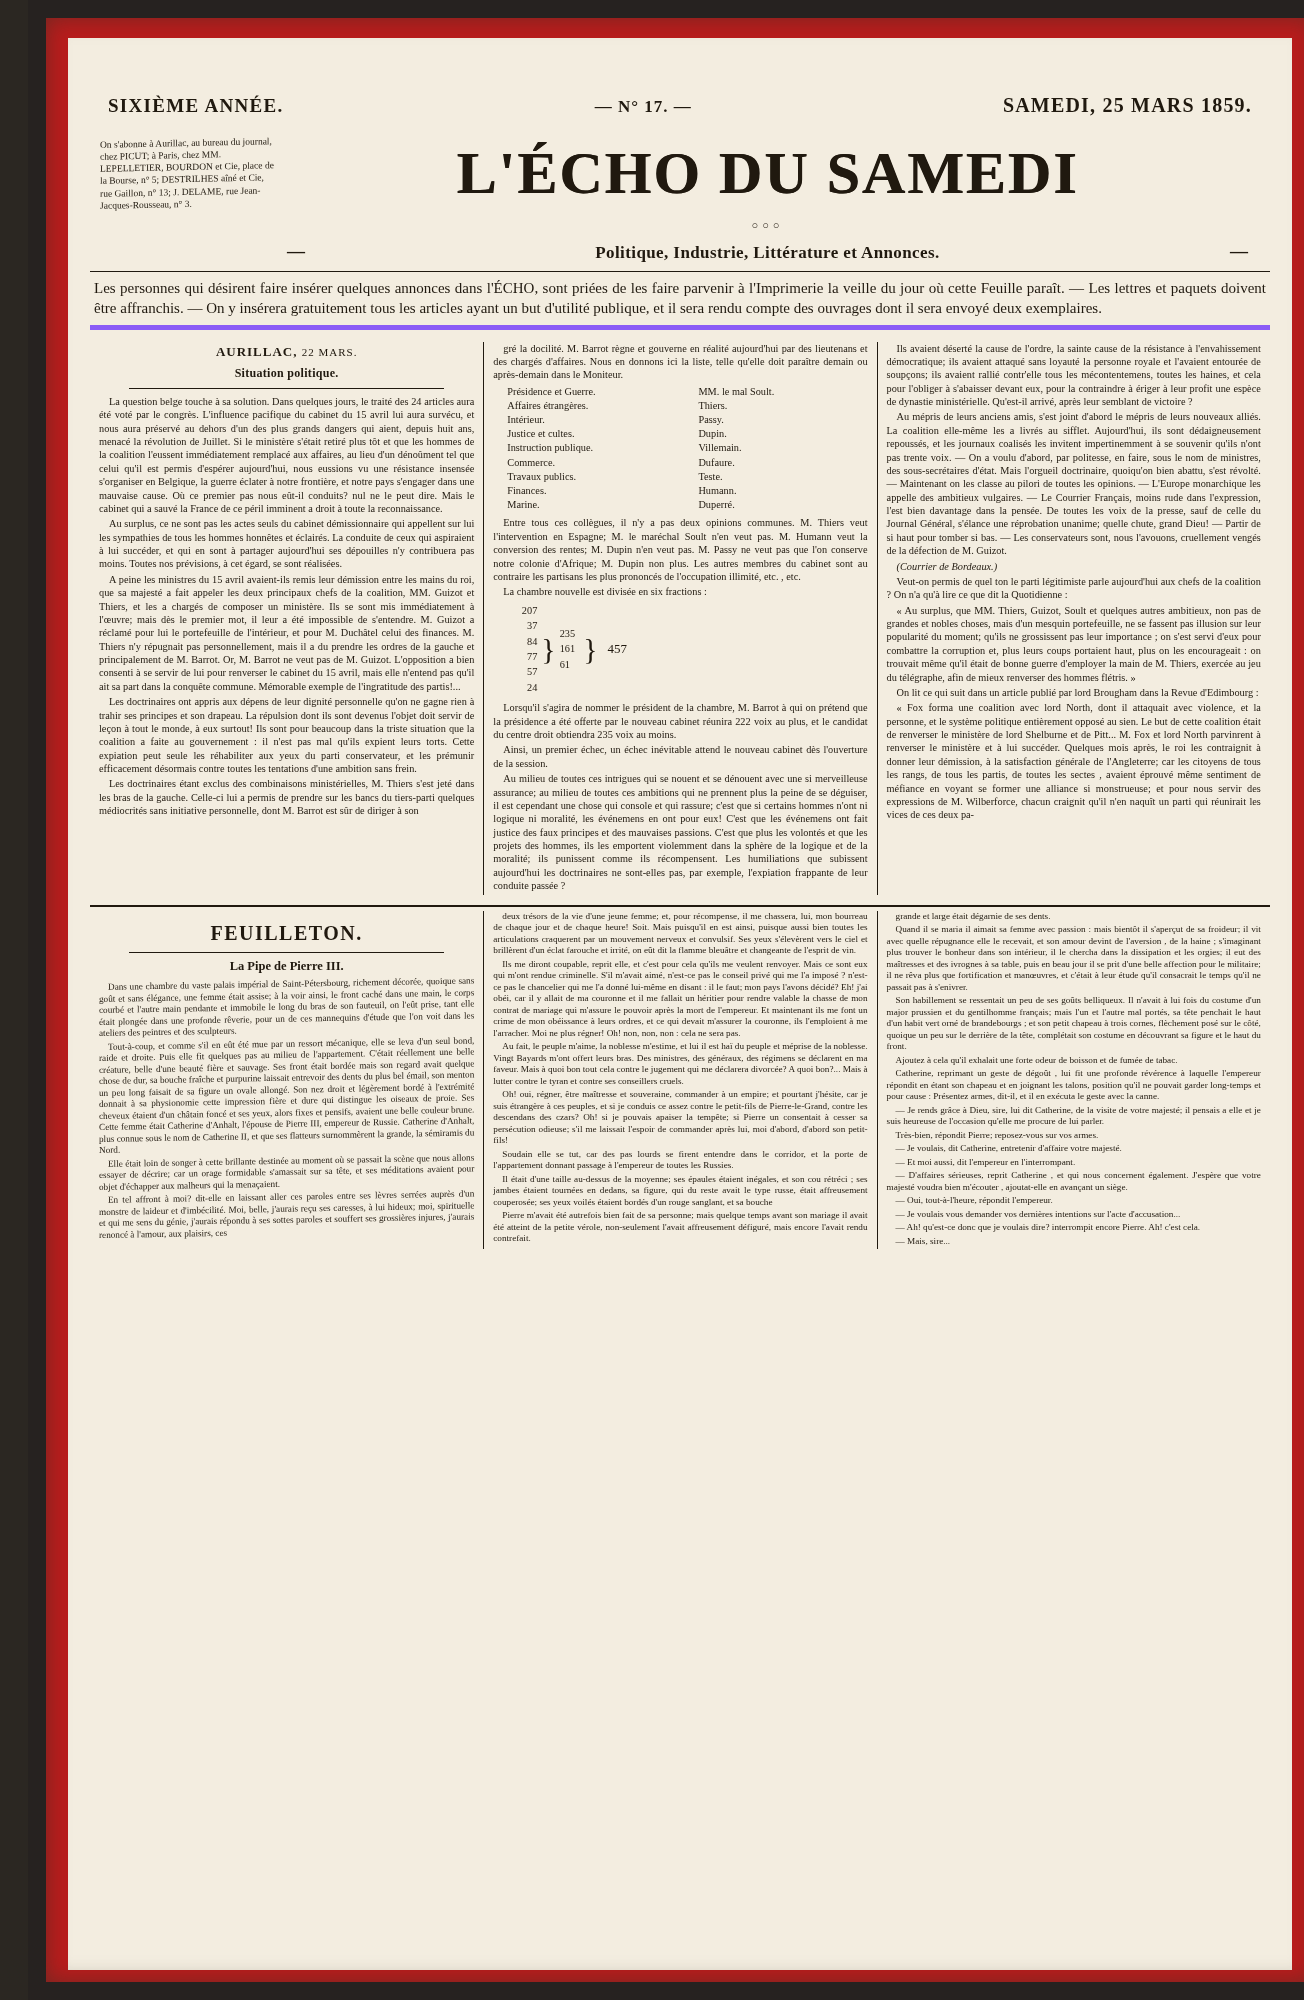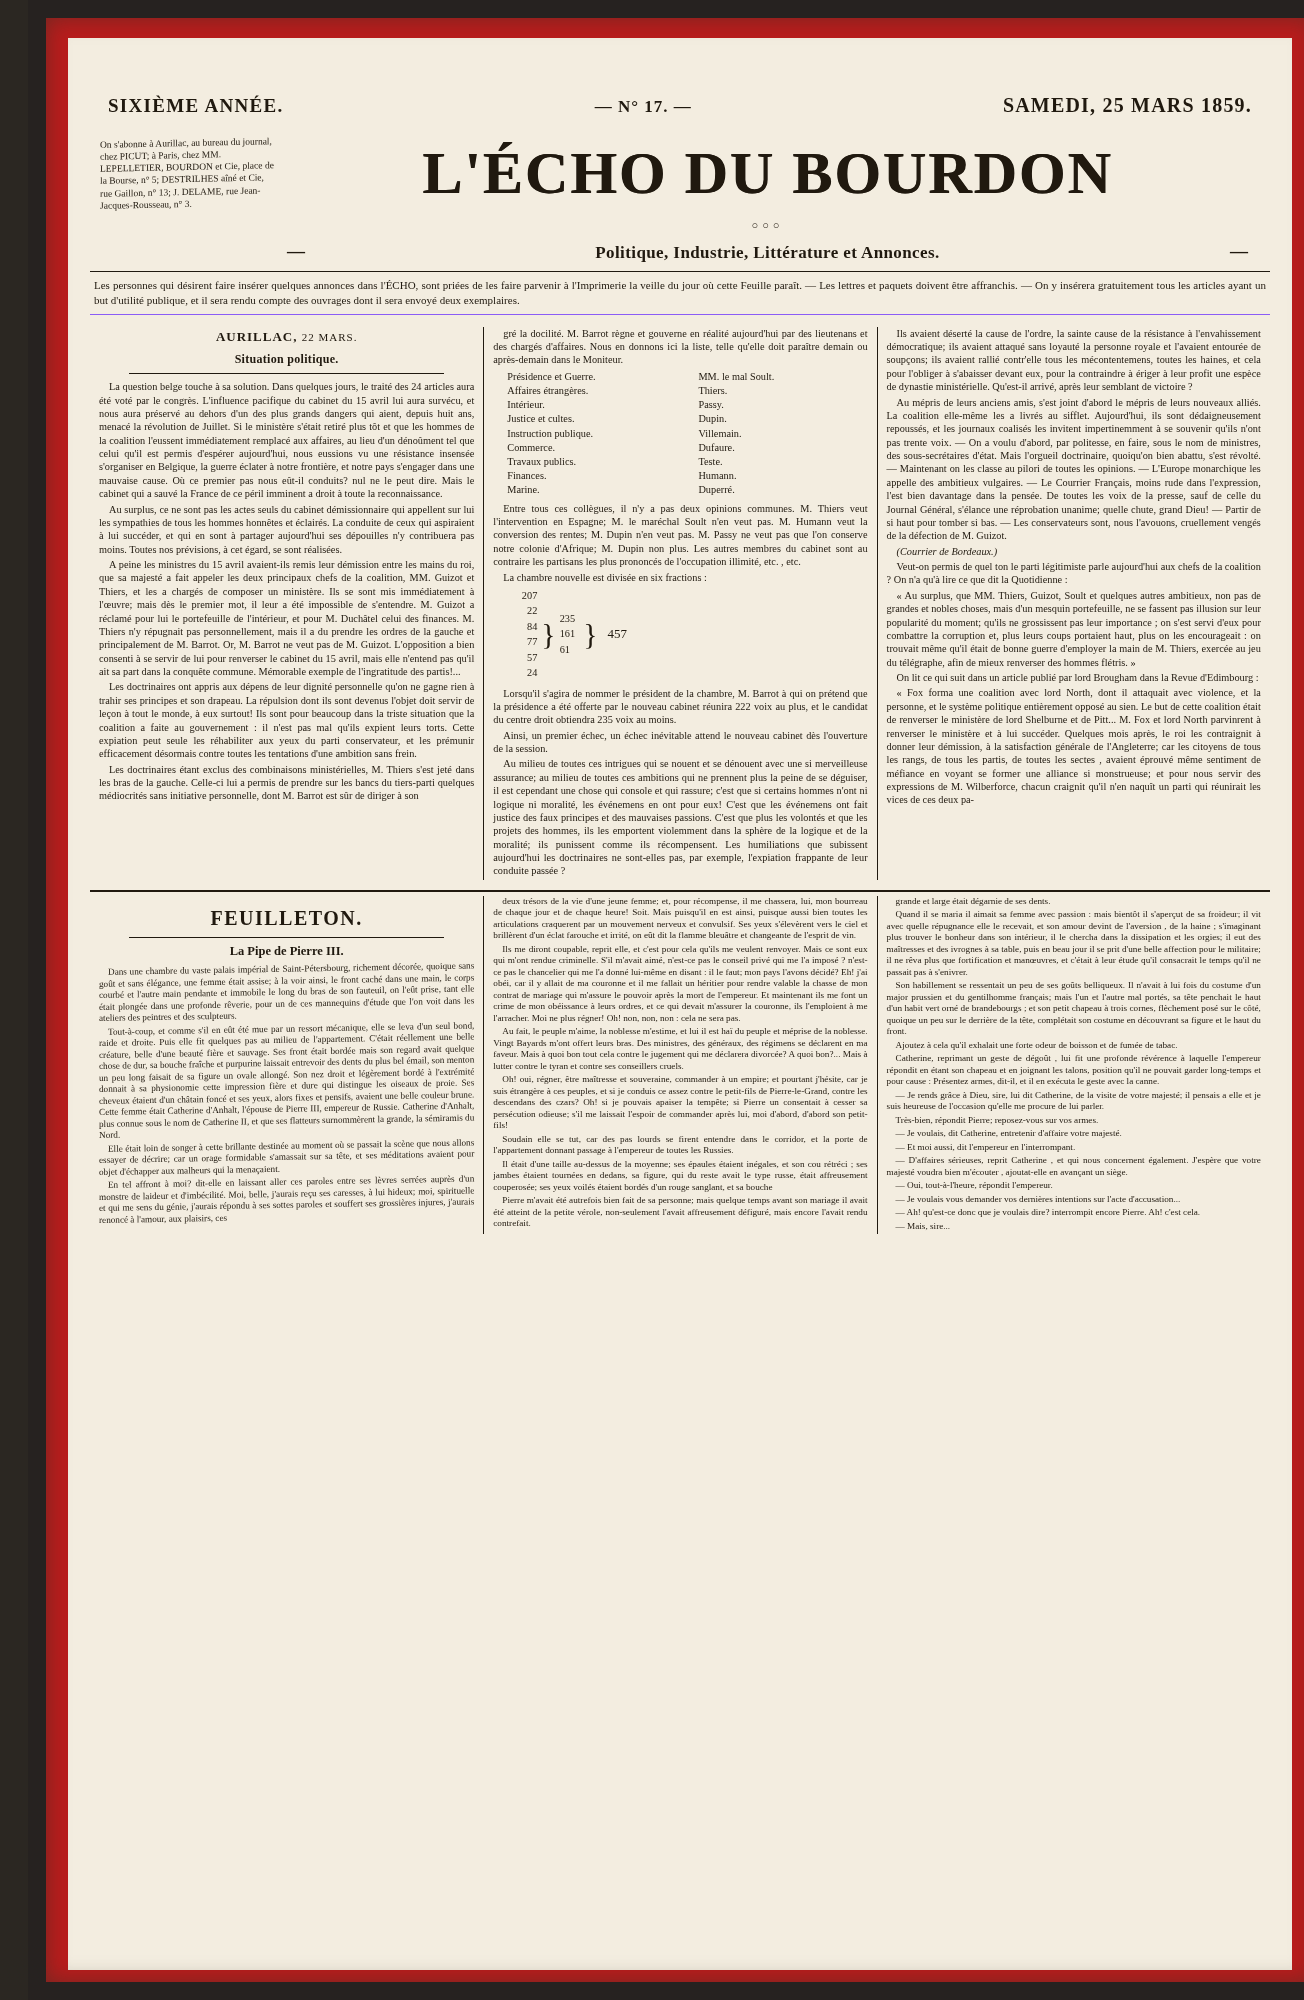--- a/index.html
+++ b/index.html
@@ -61,23 +61,23 @@
     line-height:1;
     margin:6px 0 0 0;
     text-shadow:0.5px 0 0 #20190f;
   }
   .orn{font-size:11px;letter-spacing:4px;margin:16px 0 8px;}
   .subtitle{
     font-weight:bold;font-size:17px;letter-spacing:.4px;margin-top:4px;
   }
   .dash-l,.dash-r{font-size:18px;font-weight:bold;}
   .notice{
-    font-size:11px;line-height:1.35;text-align:justify;
+    font-size:15px;line-height:1.35;text-align:justify;
     padding:6px 4px 6px 4px;
-    border-top:1px solid #20190f;border-bottom:1px solid #8b5cf6;
+    border-top:1px solid #20190f;border-bottom:5px solid #8b5cf6;
     margin-top:8px;
   }
 
   
   .cols{
     display:flex;margin-top:12px;
   }
   .col{
     width:33.33%;
     padding:0 9px;
@@ -137,21 +137,21 @@
 
     <div class="masthead-top">
       <div class="mt-left">SIXIÈME ANNÉE.</div>
       <div class="mt-mid">— N° 17. —</div>
       <div class="mt-right">SAMEDI, 25 MARS 1859.</div>
     </div>
 
     <div class="masthead">
       <div class="box-left">On s'abonne à Aurillac, au bureau du journal, chez PICUT; à Paris, chez MM. LEPELLETIER, BOURDON et Cie, place de la Bourse, n° 5; DESTRILHES aîné et Cie, rue Gaillon, n° 13; J. DELAME, rue Jean-Jacques-Rousseau, n° 3.</div>
       <div class="title-wrap">
-        <div class="journal-title">L'ÉCHO DU BOURDON</div>
+        <div class="journal-title">L'ÉCHO DU SAMEDI</div>
         <div class="orn">○○○</div>
         <div style="display:flex;align-items:center;justify-content:space-between;padding:0 6px;">
           <span class="dash-l">—</span>
           <span class="subtitle">Politique, Industrie, Littérature et Annonces.</span>
           <span class="dash-r">—</span>
         </div>
       </div>
     </div>
 
     <div class="notice">Les personnes qui désirent faire insérer quelques annonces dans l'ÉCHO, sont priées de les faire parvenir à l'Imprimerie la veille du jour où cette Feuille paraît. — Les lettres et paquets doivent être affranchis. — On y insérera gratuitement tous les articles ayant un but d'utilité publique, et il sera rendu compte des ouvrages dont il sera envoyé deux exemplaires.</div>
@@ -213,21 +213,21 @@
             <span class="r">Duperré.</span>
           </div>
         </div>
 
         <p>Entre tous ces collègues, il n'y a pas deux opinions communes. M. Thiers veut l'intervention en Espagne; M. le maréchal Soult n'en veut pas. M. Humann veut la conversion des rentes; M. Dupin n'en veut pas. M. Passy ne veut pas que l'on conserve notre colonie d'Afrique; M. Dupin non plus. Les autres membres du cabinet sont au contraire les partisans les plus prononcés de l'occupation illimité, etc. , etc.</p>
         <p>La chambre nouvelle est divisée en six fractions :</p>
 
         <div class="frac">
           <div class="nums">
             <div>207</div>
-            <div>22</div>
+            <div>37</div>
             <div>84</div>
             <div>77</div>
             <div>57</div>
             <div>24</div>
           </div>
           <div class="brace">}</div>
           <div class="sub">
             <div>235</div>
             <div>161</div>
             <div>61</div>

